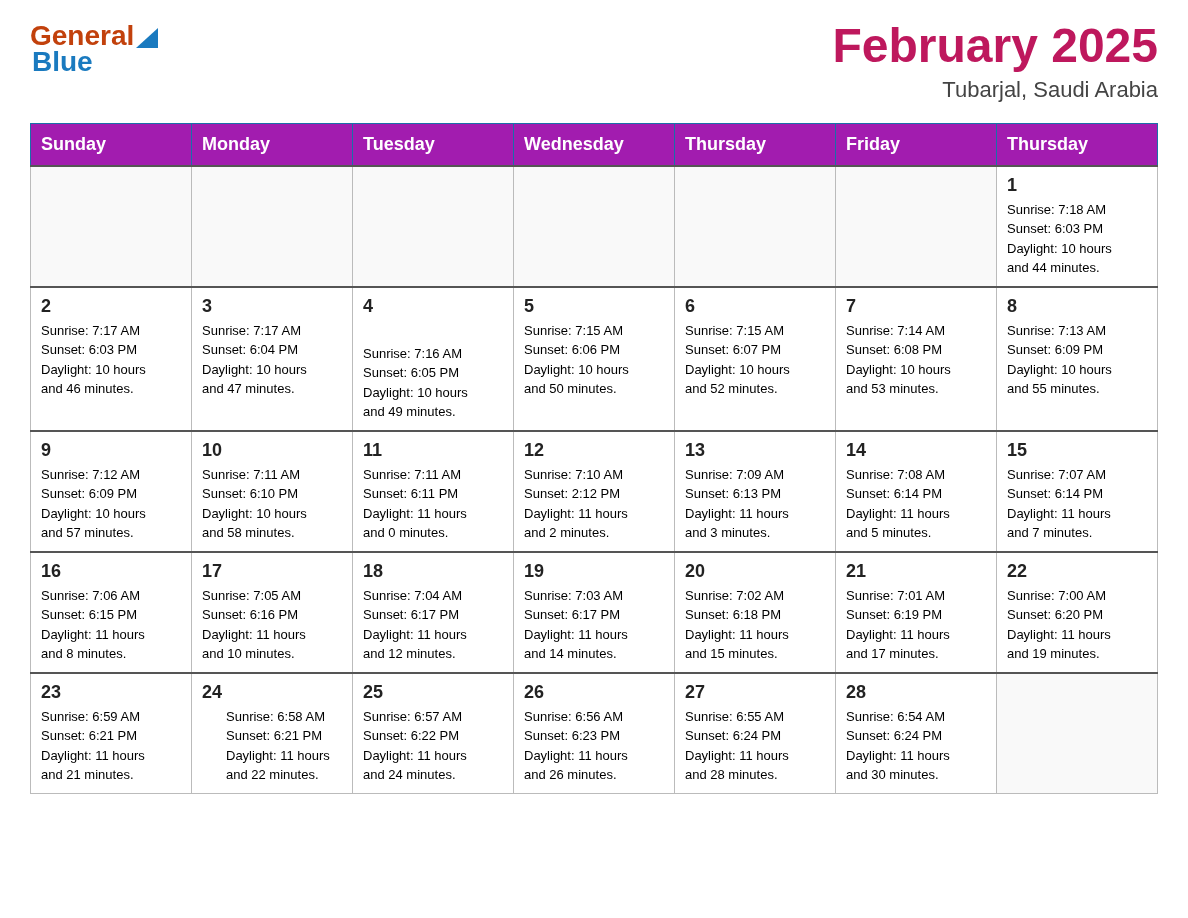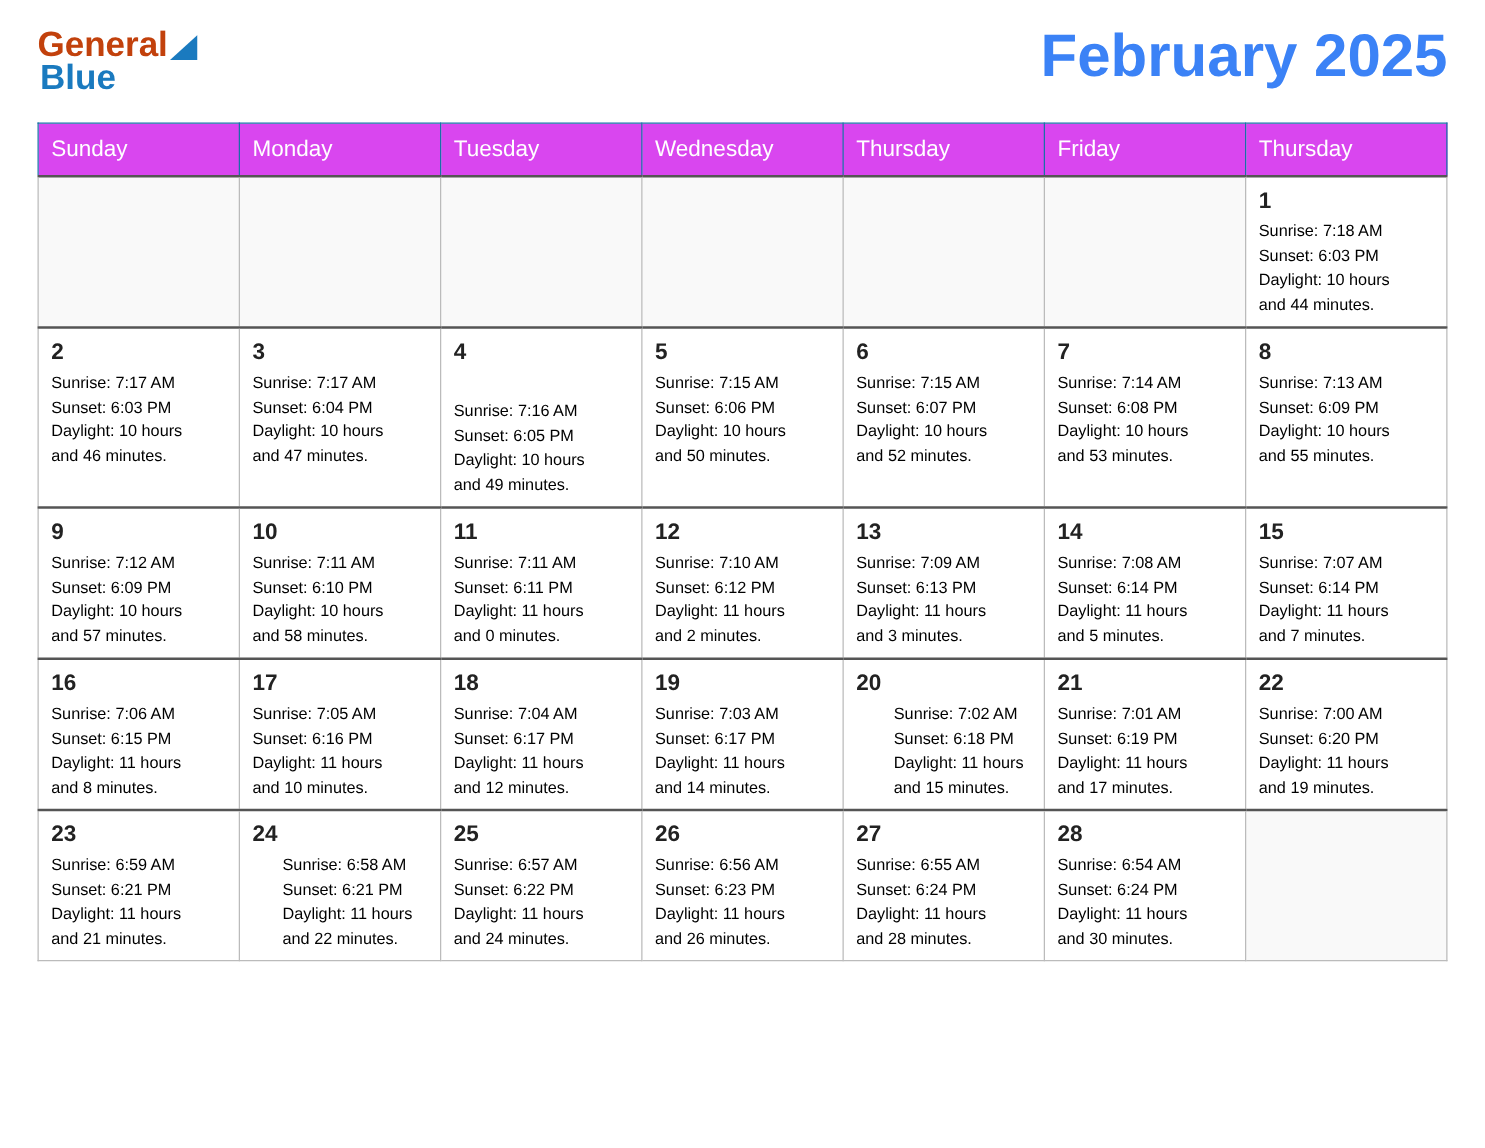--- a/index.html
+++ b/index.html
@@ -27,40 +27,40 @@
       font-weight: bold;
       color: #1a7abf;
       font-family: Arial, sans-serif;
     }
     .title-section {
       text-align: right;
     }
     .calendar-title {
       font-size: 48px;
       font-weight: bold;
-      color: #3b82f6;
+      color: #be185d;
       line-height: 1.1;
     }
     .calendar-subtitle {
       font-size: 22px;
       color: #444;
       margin-top: 4px;
     }
     .calendar {
       width: 100%;
       border-collapse: collapse;
       border: 1px solid #999;
     }
     .calendar th {
-      background-color: #d946ef;
+      background-color: #a21caf;
       color: #fff;
       text-align: left;
       padding: 10px 10px;
       font-size: 18px;
-      font-weight: normal;
+      font-weight: bold;
       border: 1px solid #1a6fa8;
     }
     .calendar td {
       vertical-align: top;
       border: 1px solid #bbb;
       padding: 8px 10px;
       width: 14.28%;
       min-height: 110px;
       height: 110px;
     }
@@ -100,20 +100,21 @@
     <div class="logo-row">
       <span class="logo-general">General</span>
       <svg width="22" height="28" viewBox="0 0 22 28" style="margin-left:2px; margin-bottom:4px;">
         <polygon points="0,28 22,28 22,8" fill="#1a7abf"></polygon>
       </svg>
     </div>
     <span class="logo-blue" style="margin-top:-6px; margin-left:2px;">Blue</span>
   </div>
   <div class="title-section">
     <div class="calendar-title">February 2025</div>
+    <div class="calendar-subtitle">Tubarjal, Saudi Arabia</div>
   </div>
 </div>
 
 <table class="calendar">
   <thead>
     <tr>
     <th>Sunday</th>
         <th>Monday</th>
         <th>Tuesday</th>
         <th>Wednesday</th>
@@ -207,21 +208,21 @@
         <td>
           <span class="day-number">11</span>
           <div class="day-info" style="white-space: pre-line;">Sunrise: 7:11 AM
 Sunset: 6:11 PM
 Daylight: 11 hours
 and 0 minutes.</div>
         </td>
         <td>
           <span class="day-number">12</span>
           <div class="day-info" style="white-space: pre-line;">Sunrise: 7:10 AM
-Sunset: 6:12 PM
+Sunset: 2:12 PM
 Daylight: 11 hours
 and 2 minutes.</div>
         </td>
         <td>
           <span class="day-number">13</span>
           <div class="day-info" style="white-space: pre-line;">Sunrise: 7:09 AM
 Sunset: 6:13 PM
 Daylight: 11 hours
 and 3 minutes.</div>
         </td>
@@ -264,21 +265,21 @@
         </td>
         <td>
           <span class="day-number">19</span>
           <div class="day-info" style="white-space: pre-line;">Sunrise: 7:03 AM
 Sunset: 6:17 PM
 Daylight: 11 hours
 and 14 minutes.</div>
         </td>
         <td>
           <span class="day-number">20</span>
-          <div class="day-info" style="white-space: pre-line; margin-left: 30px;">Sunrise: 7:02 AM
+          <div class="day-info" style="white-space: pre-line;">Sunrise: 7:02 AM
 Sunset: 6:18 PM
 Daylight: 11 hours
 and 15 minutes.</div>
         </td>
         <td>
           <span class="day-number">21</span>
           <div class="day-info" style="white-space: pre-line;">Sunrise: 7:01 AM
 Sunset: 6:19 PM
 Daylight: 11 hours
 and 17 minutes.</div>

